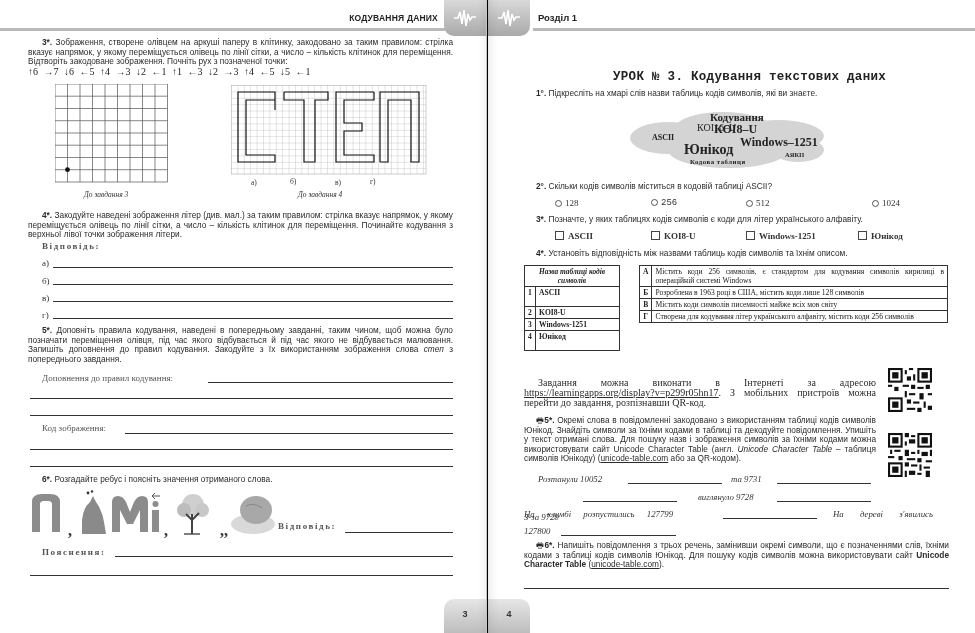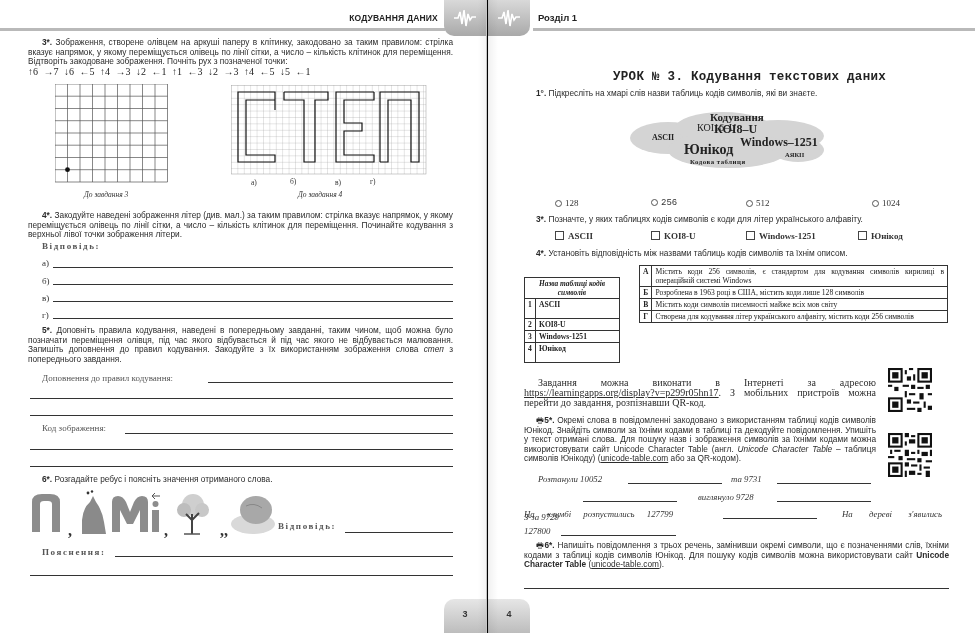--- a/index.html
+++ b/index.html
@@ -252,40 +252,44 @@
       <div class="cloud-word" style="left:82px; top:1px; font-size:11px; font-weight:bold;">Кодування</div>
       <div class="cloud-word" style="left:32px; top:12px; font-size:10px;padding-left:37px;">КОІ16–U</div>
       <div class="cloud-word" style="left:86px; top:12px; font-size:12px; font-weight:bold;">КОІ8–U</div>
       <div class="cloud-word" style="left:24px; top:23px; font-size:8px; font-weight:bold;">ASCII</div>
       <div class="cloud-word" style="left:112px; top:25px; font-size:12px; font-weight:bold;">Windows–1251</div>
       <div class="cloud-word" style="left:56px; top:32px; font-size:14px; font-weight:bold;">Юнікод</div>
       <div class="cloud-word" style="left:157px; top:41px; font-size:6.5px; font-weight:bold;">АЯКІІ</div>
       <div class="cloud-word" style="left:62px; top:48px; font-size:6.8px; font-weight:bold; letter-spacing:0.5px;">Кодова таблиця</div>
     </div>
 
+    <div class="task" style="left:48px; top:182px; width:420px;">
+      <span class="num">2°.</span>
+      <span>Скільки кодів символів міститься в кодовій таблиці ASCII?</span>
+    </div>
     <div class="opt" style="left:67px; top:198px;"><span class="radio"></span><span>128</span></div>
     <div class="opt" style="left:163px; top:198px;font-family:Liberation Mono, monospace;"><span class="radio"></span><span>256</span></div>
     <div class="opt" style="left:258px; top:198px;"><span class="radio"></span><span>512</span></div>
     <div class="opt" style="left:384px; top:198px;"><span class="radio"></span><span>1024</span></div>
 
     <div class="task" style="left:48px; top:215px; width:420px;">
       <span class="num">3*.</span>
       <span>Позначте, у яких таблицях кодів символів є коди для літер українського алфавіту.</span>
     </div>
     <div class="opt bold" style="left:67px; top:231px;"><span class="check"></span><span>ASCII</span></div>
     <div class="opt bold" style="left:163px; top:231px;"><span class="check"></span><span>KOI8-U</span></div>
     <div class="opt bold" style="left:258px; top:231px;"><span class="check"></span><span>Windows-1251</span></div>
     <div class="opt bold" style="left:370px; top:231px;"><span class="check"></span><span>Юнікод</span></div>
 
     <div class="task" style="left:48px; top:249px; width:420px;">
       <span class="num">4*.</span>
       <span>Установіть відповідність між назвами таблиць кодів символів та їхнім описом.</span>
     </div>
 
-    <table class="match" style="left:36px; top:265px; width:96px;margin-top:12px;">
+    <table class="match" style="left:36px; top:265px; width:96px;">
       <tbody>
           <tr>
             <th colspan="2">Назва таблиці кодів символів</th>
           </tr>
       <tr style="height:20px;">
             <td class="idx">1</td>
             <td class="name">ASCII</td>
           </tr>
       <tr>
             <td class="idx">2</td>
@@ -411,21 +415,21 @@
     <div class="fill-row" style="left:243px; top:474px;">та 9731</div>
     <div class="line" style="left:289px; top:483px; width:94px;"></div>
 
     <div class="fill-row" style="left:36px; top:512px;">З-за 9729</div>
     <div class="line" style="left:95px; top:501px; width:94px;"></div>
     <div class="fill-row" style="left:210px; top:492px;">виглянуло 9728</div>
     <div class="line" style="left:289px; top:501px; width:94px;"></div>
 
     <div class="fill-row" style="left:36px; top:509px; word-spacing:10px;">На клумбі розпустились 127799</div>
     <div class="line" style="left:235px; top:518px; width:94px;"></div>
-    <div class="fill-row" style="left:354px; top:509px; word-spacing:14px;">На дереві з'явились</div>
+    <div class="fill-row" style="left:345px; top:509px; word-spacing:14px;">На дереві з'явились</div>
 
     <div class="fill-row" style="left:36px; top:526px;">127800</div>
     <div class="line" style="left:73px; top:535px; width:115px;"></div>
 
     <div class="task" style="left:36px; top:541px; width:425px;">
       <span style="padding-left:12px"></span><span>🖶</span><span class="num">6*.</span>
       <span>Напишіть повідомлення з трьох речень, замінивши окремі символи, що є позначеннями слів, їхніми кодами з таблиці кодів символів Юнікод. Для пошуку кодів символів можна використовувати сайт </span><b>Unicode Character Table</b> (<span class="link">unicode-table.com</span><span>).</span>
     </div>
     <div class="line" style="left:36px; top:588px; width:425px;"></div>
 

